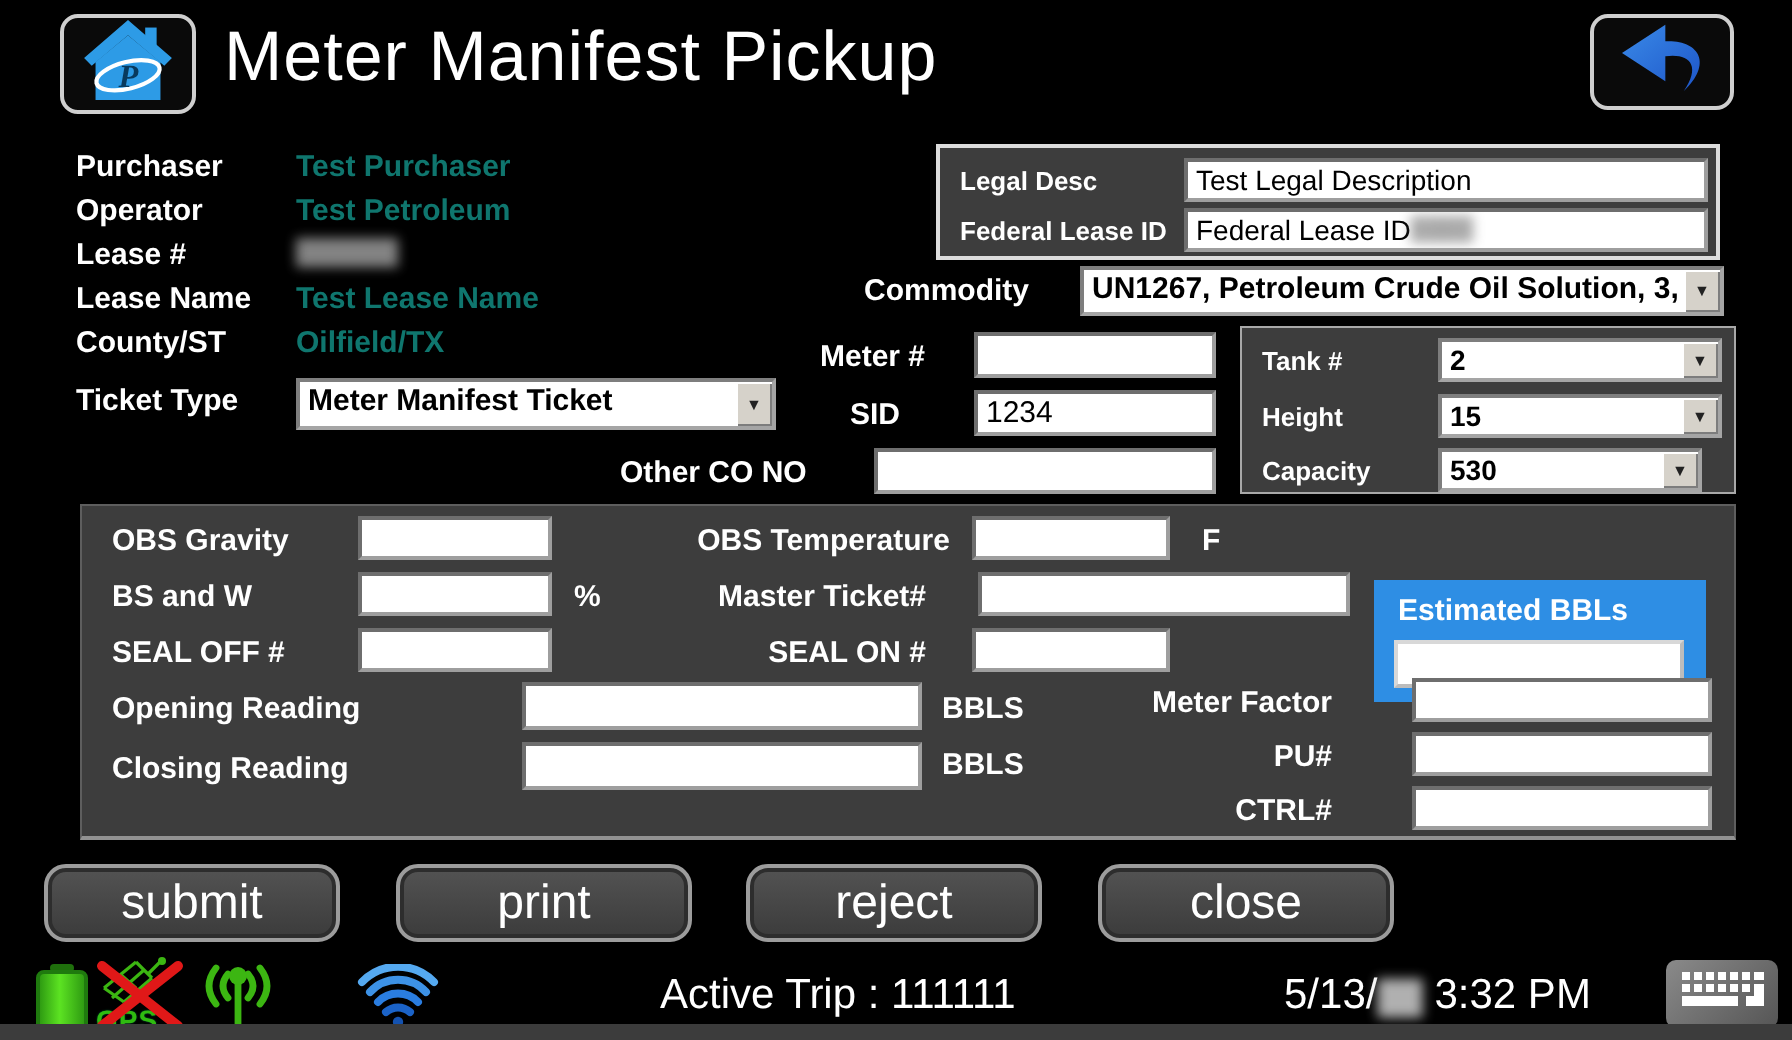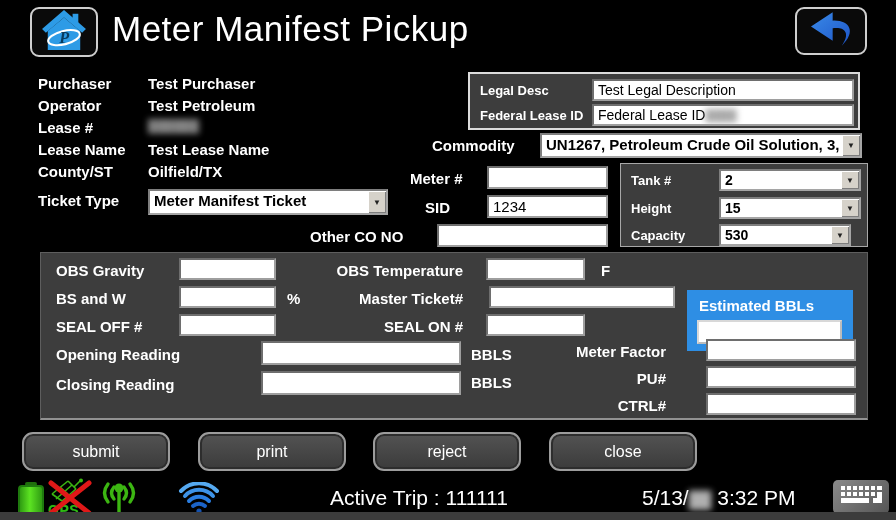--- a/index.html
+++ b/index.html
@@ -2,40 +2,40 @@
 <html><head>
 <meta charset="utf-8">
 <style>
   html,body{margin:0;padding:0;background:#000;}
   *{box-sizing:border-box;}
   .screen{position:relative;width:896px;height:520px;background:#000;overflow:hidden;
           font-family:"Liberation Sans",sans-serif;}
   .abs{position:absolute;}
   .lbl{position:absolute;font-weight:bold;color:#fff;font-size:15px;white-space:nowrap;}
   .lbl-sm{position:absolute;font-weight:bold;color:#fff;font-size:13px;white-space:nowrap;text-align:right;}
-  .val{position:absolute;font-weight:bold;color:#ffffff;font-size:15px;white-space:nowrap;}
+  .val{position:absolute;font-weight:bold;color:#0f766e;font-size:15px;white-space:nowrap;}
   .rlbl{text-align:right;}
   .tbox{position:absolute;background:#fff;border:2px solid;border-color:#6e6e6e #9e9e9e #9e9e9e #6e6e6e;
         color:#000;font-family:"Liberation Sans",sans-serif;font-size:14px;padding:0 4px;
         display:flex;align-items:center;white-space:nowrap;overflow:hidden;}
   input.tbox{display:inline-block;line-height:normal;}
   .panel{position:absolute;background:#3d3d3d;}
   .dropdown{position:absolute;background:#fff;border:2px solid;border-color:#7e7e7e #a5a5a5 #a5a5a5 #7e7e7e;
             display:flex;align-items:stretch;}
   .dd-text{flex:1;font-weight:bold;font-size:14px;color:#000;padding:1px 4px;white-space:nowrap;overflow:hidden;}
   .dd-btn{width:18px;background:#d6d2ca;display:flex;align-items:center;justify-content:center;
           box-shadow:inset 1px 1px 0 #fff,inset -1px -1px 0 #7d7d7d;color:#222;font-size:8px;cursor:default;}
   .blur{filter:blur(3px);opacity:.85;}
   .blur-dark{filter:blur(3px);opacity:.5;color:#555;}
   .iconbtn{position:absolute;background:#0a0a0a;border:2px solid #cfcfcf;border-radius:9px;
            display:flex;align-items:center;justify-content:center;}
   .title{position:absolute;left:112px;top:9px;color:#fff;font-size:35px;letter-spacing:.5px;}
   .bigbtn{position:absolute;top:432px;width:148px;height:39px;border-radius:11px;
           background:linear-gradient(#535353,#3b3b3b);border:2px solid #9c9c9c;
-          box-shadow:inset 0 0 0 2px #2d2d2d;color:#fff;font-size:16px;
+          box-shadow:inset 0 0 0 2px #2d2d2d;color:#fff;font-size:24px;
           display:flex;align-items:center;justify-content:center;}
   .estbox{position:absolute;background:#2e8ee4;}
   .estbox .tbox{border-color:#d8d8d8 #bcbcbc #bcbcbc #d8d8d8;}
   .status-text{position:absolute;color:#fff;font-size:21px;white-space:nowrap;}
   .kbd-btn{position:absolute;left:833px;top:480px;width:56px;height:34px;border-radius:5px;
            background:linear-gradient(135deg,#8a8a8a,#555);display:flex;align-items:center;justify-content:center;}
   .bottom-strip{position:absolute;left:0;top:512px;width:896px;height:8px;background:#3c3c3c;}
   .gps-wrap{position:absolute;left:46px;top:478px;width:48px;height:40px;}
   .gps-txt{position:absolute;left:2px;top:24px;color:#2fbb10;font-weight:bold;font-size:14px;letter-spacing:.5px;
            text-shadow:0 0 1px #063;}
@@ -135,21 +135,21 @@
       <span class="dd-text">530</span>
       <span class="dd-btn">▼</span>
     </div>
   </div>
 
   <div class="panel" style="left:40px;top:252px;width:828px;height:168px;border:1px solid #5e5e5e;border-bottom:2px solid #929292;">
 
     <div class="lbl" style="left:15px;top:9px;">OBS Gravity</div>
     <input class="tbox" style="left: 138px; top: 5px; width: 97px; height: 22px;" value="">
 
-    <div class="lbl rlbl" style="left:270px;top:9px;width:152px;">OBS Temperature</div>
+    <div class="lbl rlbl" style="left:282px;top:9px;width:152px;">OBS Temperature</div>
     <input class="tbox" style="left: 445px; top: 5px; width: 99px; height: 22px;" value="">
     <div class="lbl" style="left:560px;top:9px;">F</div>
 
     <div class="estbox" style="left:646px;top:5px;width:166px;height:61px;margin-top:32px;">
       <div class="lbl" style="left:12px;top:7px;">Estimated BBLs</div>
       <input class="tbox" style="left: 10px; top: 30px; width: 145px; height: 24px;" value="">
     </div>
 
     <div class="lbl" style="left:15px;top:37px;">BS and W</div>
     <input class="tbox" style="left: 138px; top: 33px; width: 97px; height: 22px;" value="">

